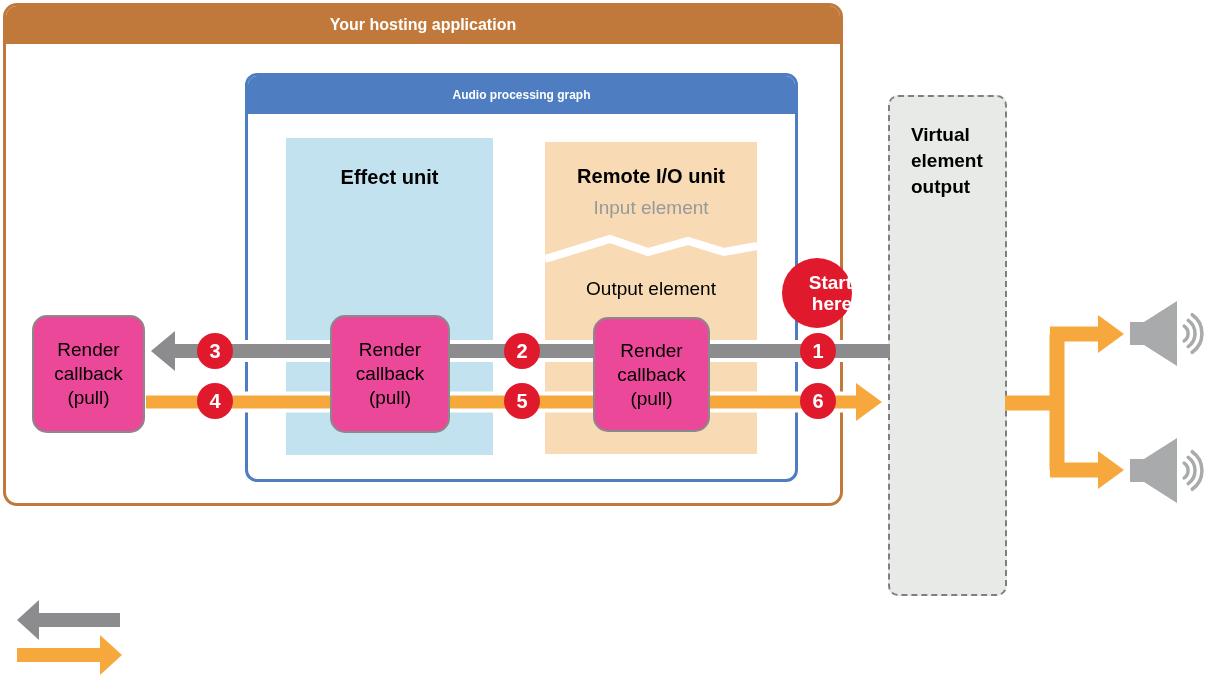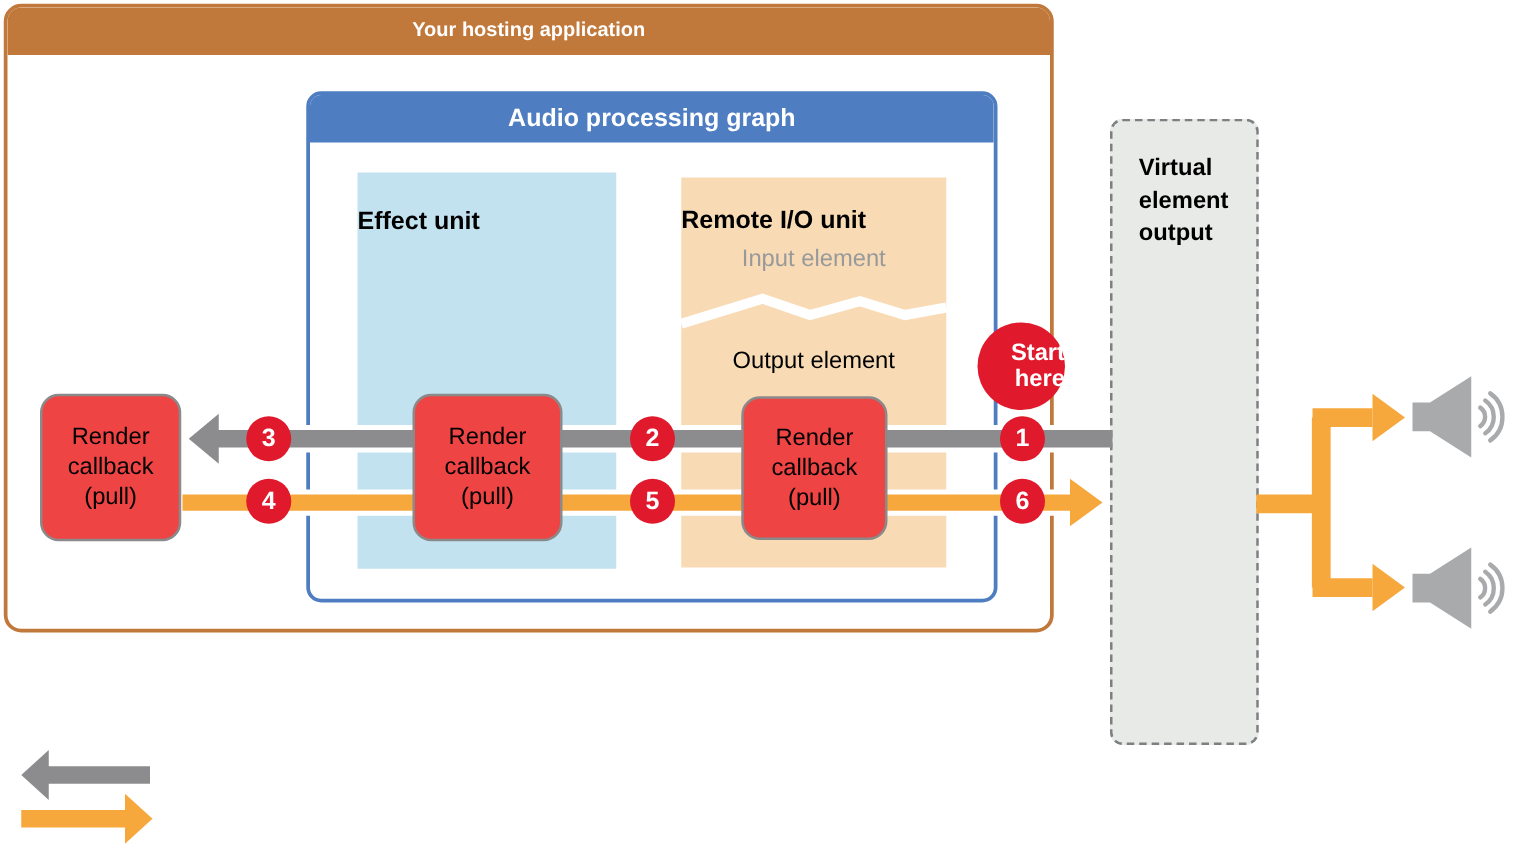--- a/index.html
+++ b/index.html
@@ -8,34 +8,34 @@
   .canvas *{box-sizing:border-box;}
 
   
   .hosting{position:absolute;left:3px;top:3px;width:840px;height:503px;
            border:3px solid #C1793B;border-radius:14px;background:#fff;overflow:hidden;z-index:1;}
   .hosting-header{position:absolute;left:0;top:0;width:100%;height:38px;background:#C1793B;
            color:#fff;font-size:16px;font-weight:bold;text-align:center;line-height:38px;}
   .graph{position:absolute;left:245px;top:73px;width:553px;height:409px;
            border:3px solid #4E7EC1;border-radius:12px;background:#fff;overflow:hidden;z-index:1;}
   .graph-header{position:absolute;left:0;top:0;width:100%;height:38px;background:#4E7EC1;
-           color:#fff;font-size:20px;font-weight:bold;text-align:center;line-height:38px;}
+           color:#fff;font-size:12px;font-weight:bold;text-align:center;line-height:38px;}
   .effect{position:absolute;left:286px;top:138px;width:207px;height:317px;background:#C3E2F0;z-index:2;}
   .remote{position:absolute;left:545px;top:142px;width:212px;height:312px;background:#F8DBB5;z-index:2;}
-  .box-title{position:absolute;left:0;width:100%;text-align:left;font-size:20px;font-weight:bold;line-height:24px;}
+  .box-title{position:absolute;left:0;width:100%;text-align:center;font-size:20px;font-weight:bold;line-height:24px;}
   .elem-label{position:absolute;left:0;width:100%;text-align:center;font-size:19px;line-height:24px;}
   .virtual{position:absolute;left:888px;top:95px;width:119px;height:501px;background:#E8EAE8;
            border:2px dashed #7D7F81;border-radius:10px;z-index:1;padding:25px 0 0 21px;}
   .virtual div{font-size:19px;font-weight:bold;line-height:26px;}
 
   
   .overlay{position:absolute;left:0;top:0;width:1216px;height:694px;z-index:5;pointer-events:none;}
 
   
-  .rbox{position:absolute;background:#ef4444;border:2.5px solid #8A8A8A;border-radius:15px;z-index:10;
+  .rbox{position:absolute;background:#ec4899;border:2.5px solid #8A8A8A;border-radius:15px;z-index:10;
         display:flex;flex-direction:column;justify-content:center;align-items:center;
         font-size:19px;line-height:24px;text-align:center;}
 
   
   .marker{position:absolute;width:36px;height:36px;border-radius:50%;background:#E0192C;z-index:20;
           color:#fff;font-size:20px;font-weight:bold;text-align:center;line-height:36px;}
   .start{position:absolute;left:782px;top:258px;width:70px;height:70px;border-radius:50%;background:#E0192C;
           z-index:20;color:#fff;font-size:19px;font-weight:bold;text-align:right;line-height:21px;padding-top:14px;}
 
   

